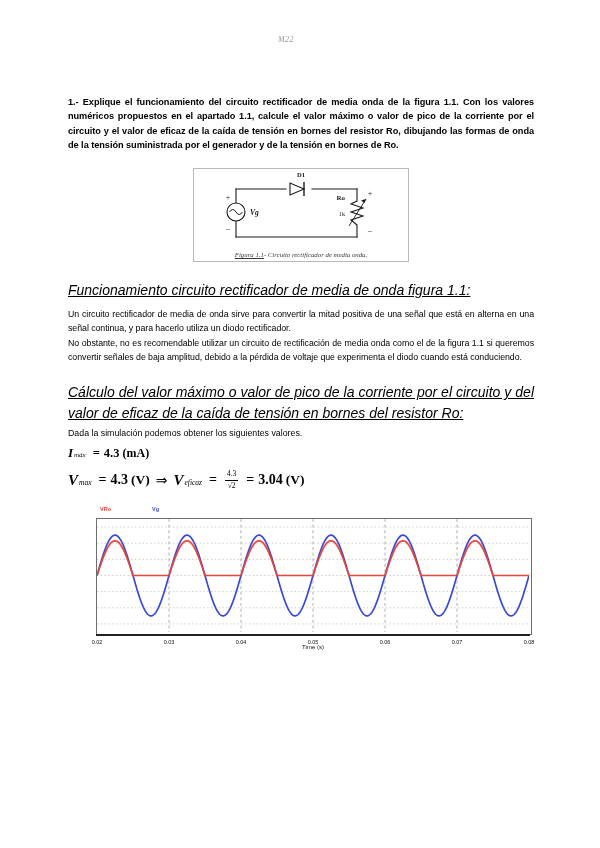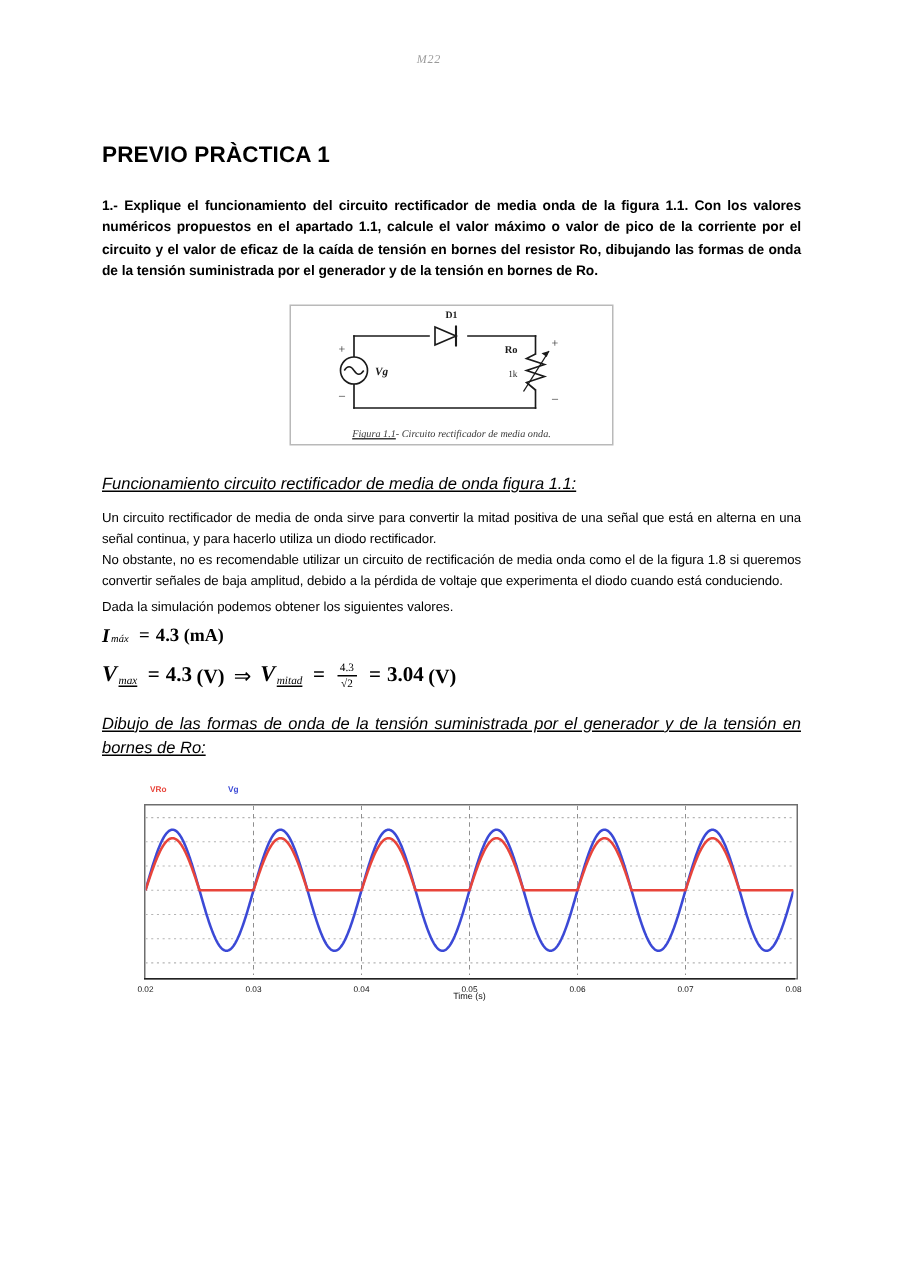--- a/index.html
+++ b/index.html
@@ -82,21 +82,21 @@
     text-align: center;
     font-family: "Liberation Serif", serif;
     font-style: italic;
     font-size: 6.8px;
     color: #3a3a3a;
   }
   .fig-caption .u { text-decoration: underline; }
 
   
   .sub-head {
-    font-size: 11px;
+    font-size: 14px;
     font-style: italic;
     text-decoration: underline;
     margin: 18px 0 0 0;
     line-height: 1.5;
     text-align: justify;
   }
   .sub-head.tight { margin-top: 14px; }
 
   p.body {
     font-size: 8.8px;
@@ -127,21 +127,21 @@
   }
   .mvar.lg { font-size: 15px; }
   .msub {
     font-style: italic;
     font-size: 7px;
     align-self: flex-end;
     padding-bottom: 2px;
     padding-left: 1px;
     padding-right: 3px;
   }
-  .msub.lg { font-size: 7.5px; padding-bottom: 3px; text-decoration: underline; }
+  .msub.lg { font-size: 7.5px; padding-bottom: 3px; }
   .mop {
     font-size: 12.5px;
     font-weight: bold;
     padding: 0 4px;
   }
   .mop.lg { font-size: 14px; }
   .mnum {
     font-size: 12.5px;
     font-weight: bold;
     font-style: normal;
@@ -240,21 +240,20 @@
 </style>
 </head>
 <body>
 
 <div class="page">
 
   <div class="doc-header">M22</div>
 
   <div class="content">
 
-    <h1 class="title">PREVIO PRÀCTICA 1</h1>
 
     <p class="q-intro">1.- Explique el funcionamiento del circuito rectificador de media onda de la figura 1.1. Con los valores numéricos propuestos en el apartado 1.1, calcule el valor máximo o valor de pico de la corriente por el circuito y el valor de eficaz de la caída de tensión en bornes del resistor Ro, dibujando las formas de onda de la tensión suministrada por el generador y de la tensión en bornes de Ro.</p>
 
     <div class="figure-wrap">
       <div class="figure-box">
         <svg width="214" height="80" viewBox="0 0 214 80">
           <g stroke="#1a1a1a" stroke-width="1.1" fill="none" stroke-linecap="square">
 
             <path d="M42 20 L92 20"></path>
 
@@ -297,53 +296,53 @@
         </svg>
 
         <div class="fig-caption">
           <span class="u">Figura 1.1</span><span>- Circuito rectificador de media onda.</span>
         </div>
       </div>
     </div>
 
     <div class="sub-head">Funcionamiento circuito rectificador de media de onda figura 1.1:</div>
     <p class="body">Un circuito rectificador de media de onda sirve para convertir la mitad positiva de una señal que está en alterna en una señal continua, y para hacerlo utiliza un diodo rectificador.</p>
-    <p class="body b2">No obstante, no es recomendable utilizar un circuito de rectificación de media onda como el de la figura 1.8 si queremos convertir señales de baja amplitud, debido a la pérdida de voltaje que experimenta el diodo cuando está conduciendo.</p>
-
+    <p class="body b2">No obstante, no es recomendable utilizar un circuito de rectificación de media onda como el de la figura 1.1 si queremos convertir señales de baja amplitud, debido a la pérdida de voltaje que experimenta el diodo cuando está conduciendo.</p>
+
+    <div class="sub-head">Cálculo del valor máximo o valor de pico de la corriente por el circuito y del valor de eficaz de la caída de tensión en bornes del resistor Ro:</div>
     <p class="math-intro">Dada la simulación podemos obtener los siguientes valores.</p>
 
     <div class="math-line">
       <span class="mvar">I</span>
       <span class="msub">máx</span>
       <span class="mop">=</span>
       <span class="mnum">4.3</span>
       <span class="munit">(mA)</span>
     </div>
 
     <div class="math-line big">
       <span class="mvar lg">V</span>
       <span class="msub lg">max</span>
       <span class="mop lg">=</span>
       <span class="mnum lg">4.3</span>
       <span class="munit lg">(V)</span>
       <span class="mimp">⇒</span>
       <span class="mvar lg">V</span>
-      <span class="msub lg">mitad</span>
+      <span class="msub lg">eficaz</span>
       <span class="mop lg">=</span>
       <span class="mfrac">
         <span class="num">4.3</span>
         <span class="bar"></span>
         <span class="den sqrt2">√2</span>
       </span>
       <span class="mop lg">=</span>
       <span class="mnum lg">3.04</span>
       <span class="munit lg">(V)</span>
     </div>
 
-    <div class="sub-head tight">Dibujo de las formas de onda de la tensión suministrada por el generador y de la tensión en bornes de Ro:</div>
 
     <div class="chart-block">
 
       <div class="legend">
         <span class="lg-vro">VRo</span>
         <span class="lg-vg">Vg</span>
       </div>
 
       <div class="plot-outer">
         <div class="plot-frame">

